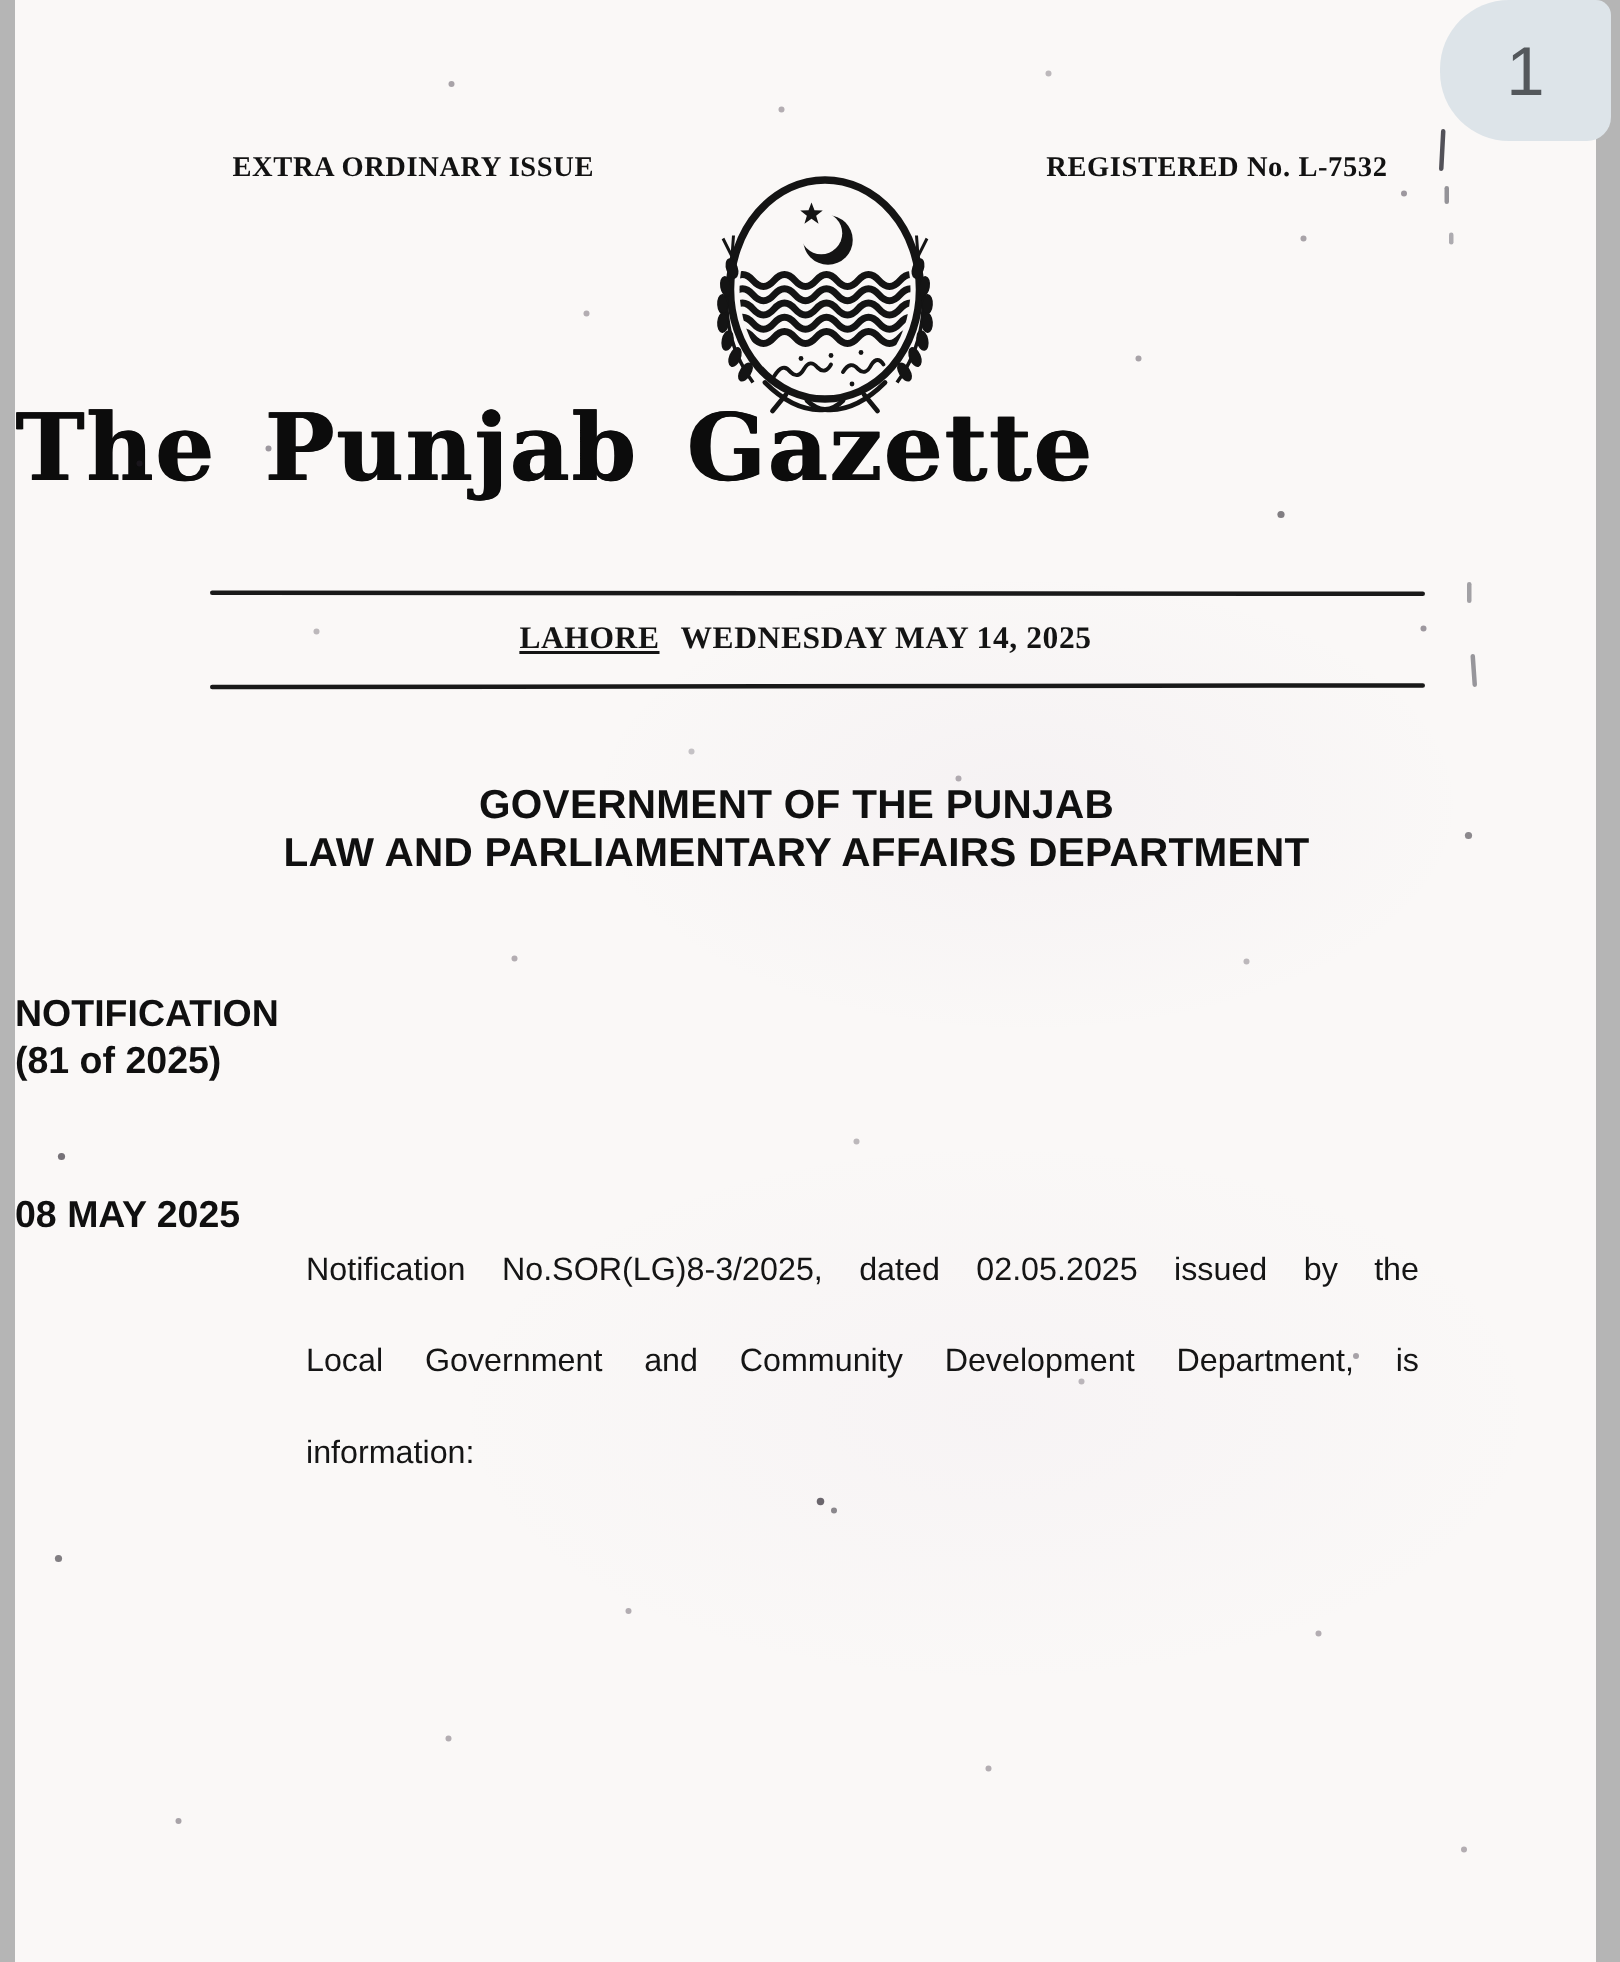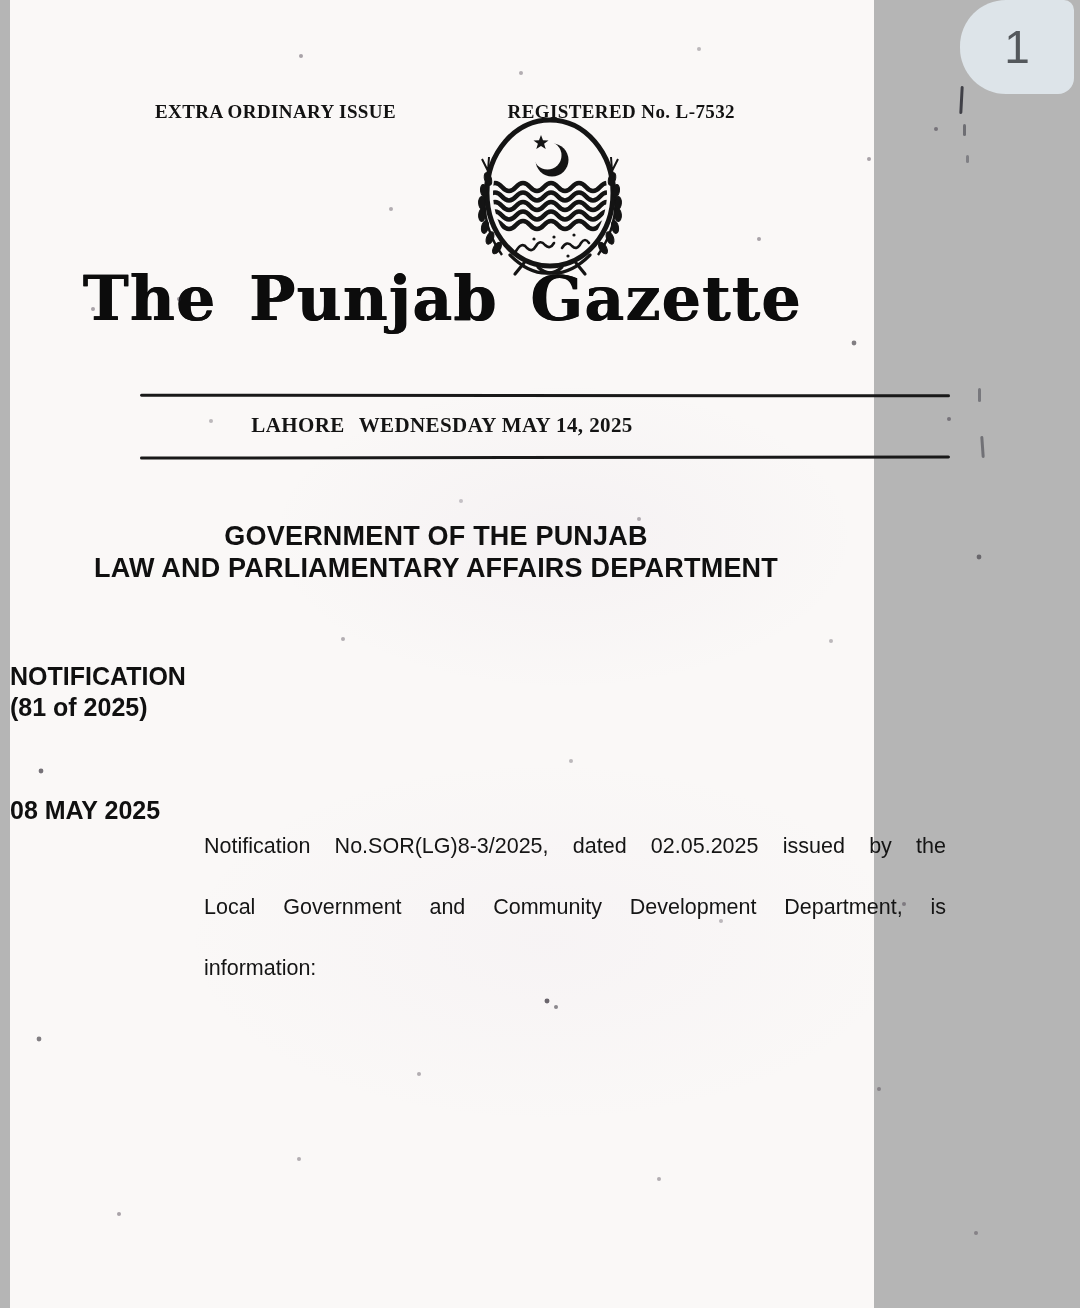--- a/index.html
+++ b/index.html
@@ -5,61 +5,61 @@
   html,body{margin:0;padding:0;}
   body{
     width:1080px;height:1308px;overflow:hidden;
     background:#b5b5b5;
     font-family:"Liberation Sans",sans-serif;
     position:relative;
   }
   .viewer{position:absolute;inset:0;}
   
   .page{
-    position:absolute;left:10px;top:0;width:864px;height:1308px;
+    position:absolute;left:10px;top:0;width:1054px;height:1308px;
     background:
       radial-gradient(520px 260px at 62% 72%, rgba(190,160,200,0.05), rgba(0,0,0,0) 70%),
       radial-gradient(420px 220px at 64% 41%, rgba(170,140,180,0.06), rgba(0,0,0,0) 70%),
       #faf8f7;
     color:#141414;
   }
   
   .hdr{
     position:absolute;top:101px;
     font-family:"Liberation Serif",serif;font-weight:700;
     font-size:19px;letter-spacing:.4px;color:#121212;
   }
   .hdr-left{left:145px;}
   .hdr-right{right:139px;}
   
   .emblem{position:absolute;left:440px;top:112px;width:200px;height:168px;}
   
   .gz-title{
-    position:absolute;left:0;right:0;top:262px;text-align:center;
+    position:absolute;left:0;right:0;top:262px;text-align:left;
     font-family:"DejaVu Serif",serif;font-weight:700;
     font-size:62px;letter-spacing:1px;word-spacing:10px;color:#0c0c0c;
     text-shadow:0.6px 0 #0c0c0c;
   }
   .authority{
     position:absolute;left:0;right:0;top:350px;text-align:center;
     font-family:"Liberation Serif",serif;font-weight:700;
     font-size:22px;letter-spacing:.4px;
   }
   .rule{
     position:absolute;left:130px;width:810px;height:3px;
     background:#191919;border-radius:2px;
   }
   .rule1{top:394px;transform:rotate(.05deg);}
   .rule2{top:456px;transform:rotate(-.08deg);}
   .dateline{
     position:absolute;left:0;right:0;top:413px;text-align:center;
     font-family:"Liberation Serif",serif;font-weight:700;
     font-size:21px;letter-spacing:.4px;
   }
-  .dateline .city{margin-right:14px;}
+  .dateline .city{margin-right:14px;text-decoration:underline;}
   
   .dept{
     position:absolute;left:0;right:12px;text-align:center;
     font-weight:700;font-size:27px;letter-spacing:.2px;color:#101010;
   }
   .dept.l1{top:521px;}
   .dept.l2{top:553px;}
   
   .notif{
     position:absolute;left:0;right:0;

